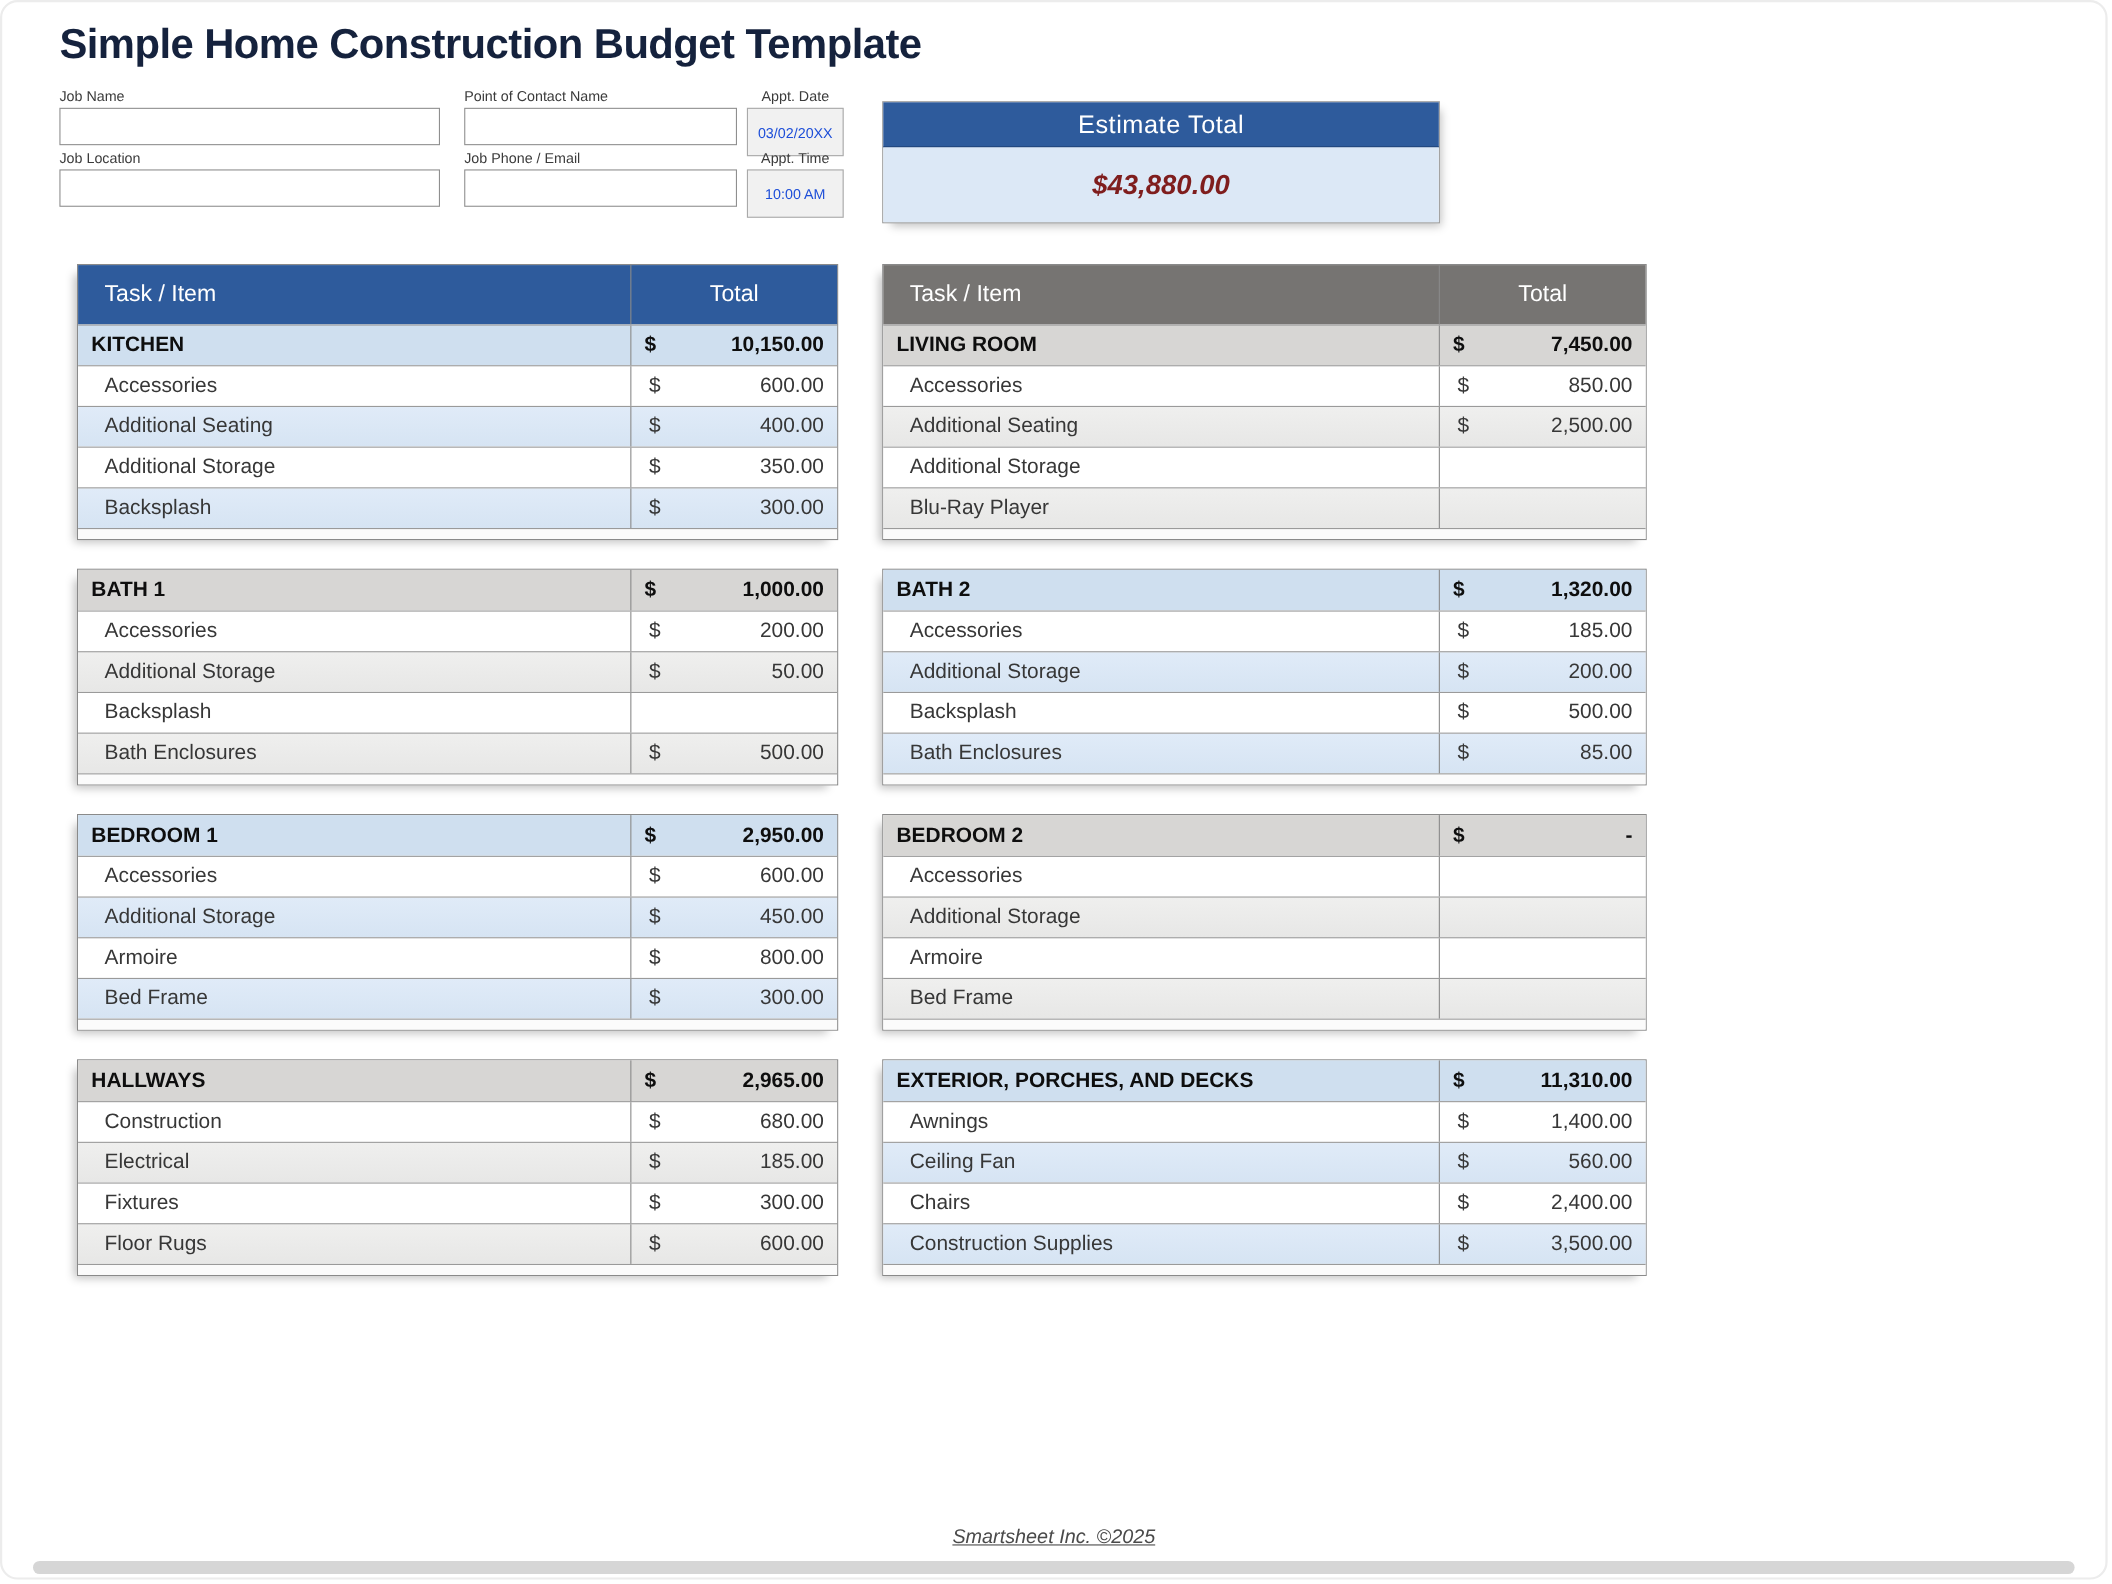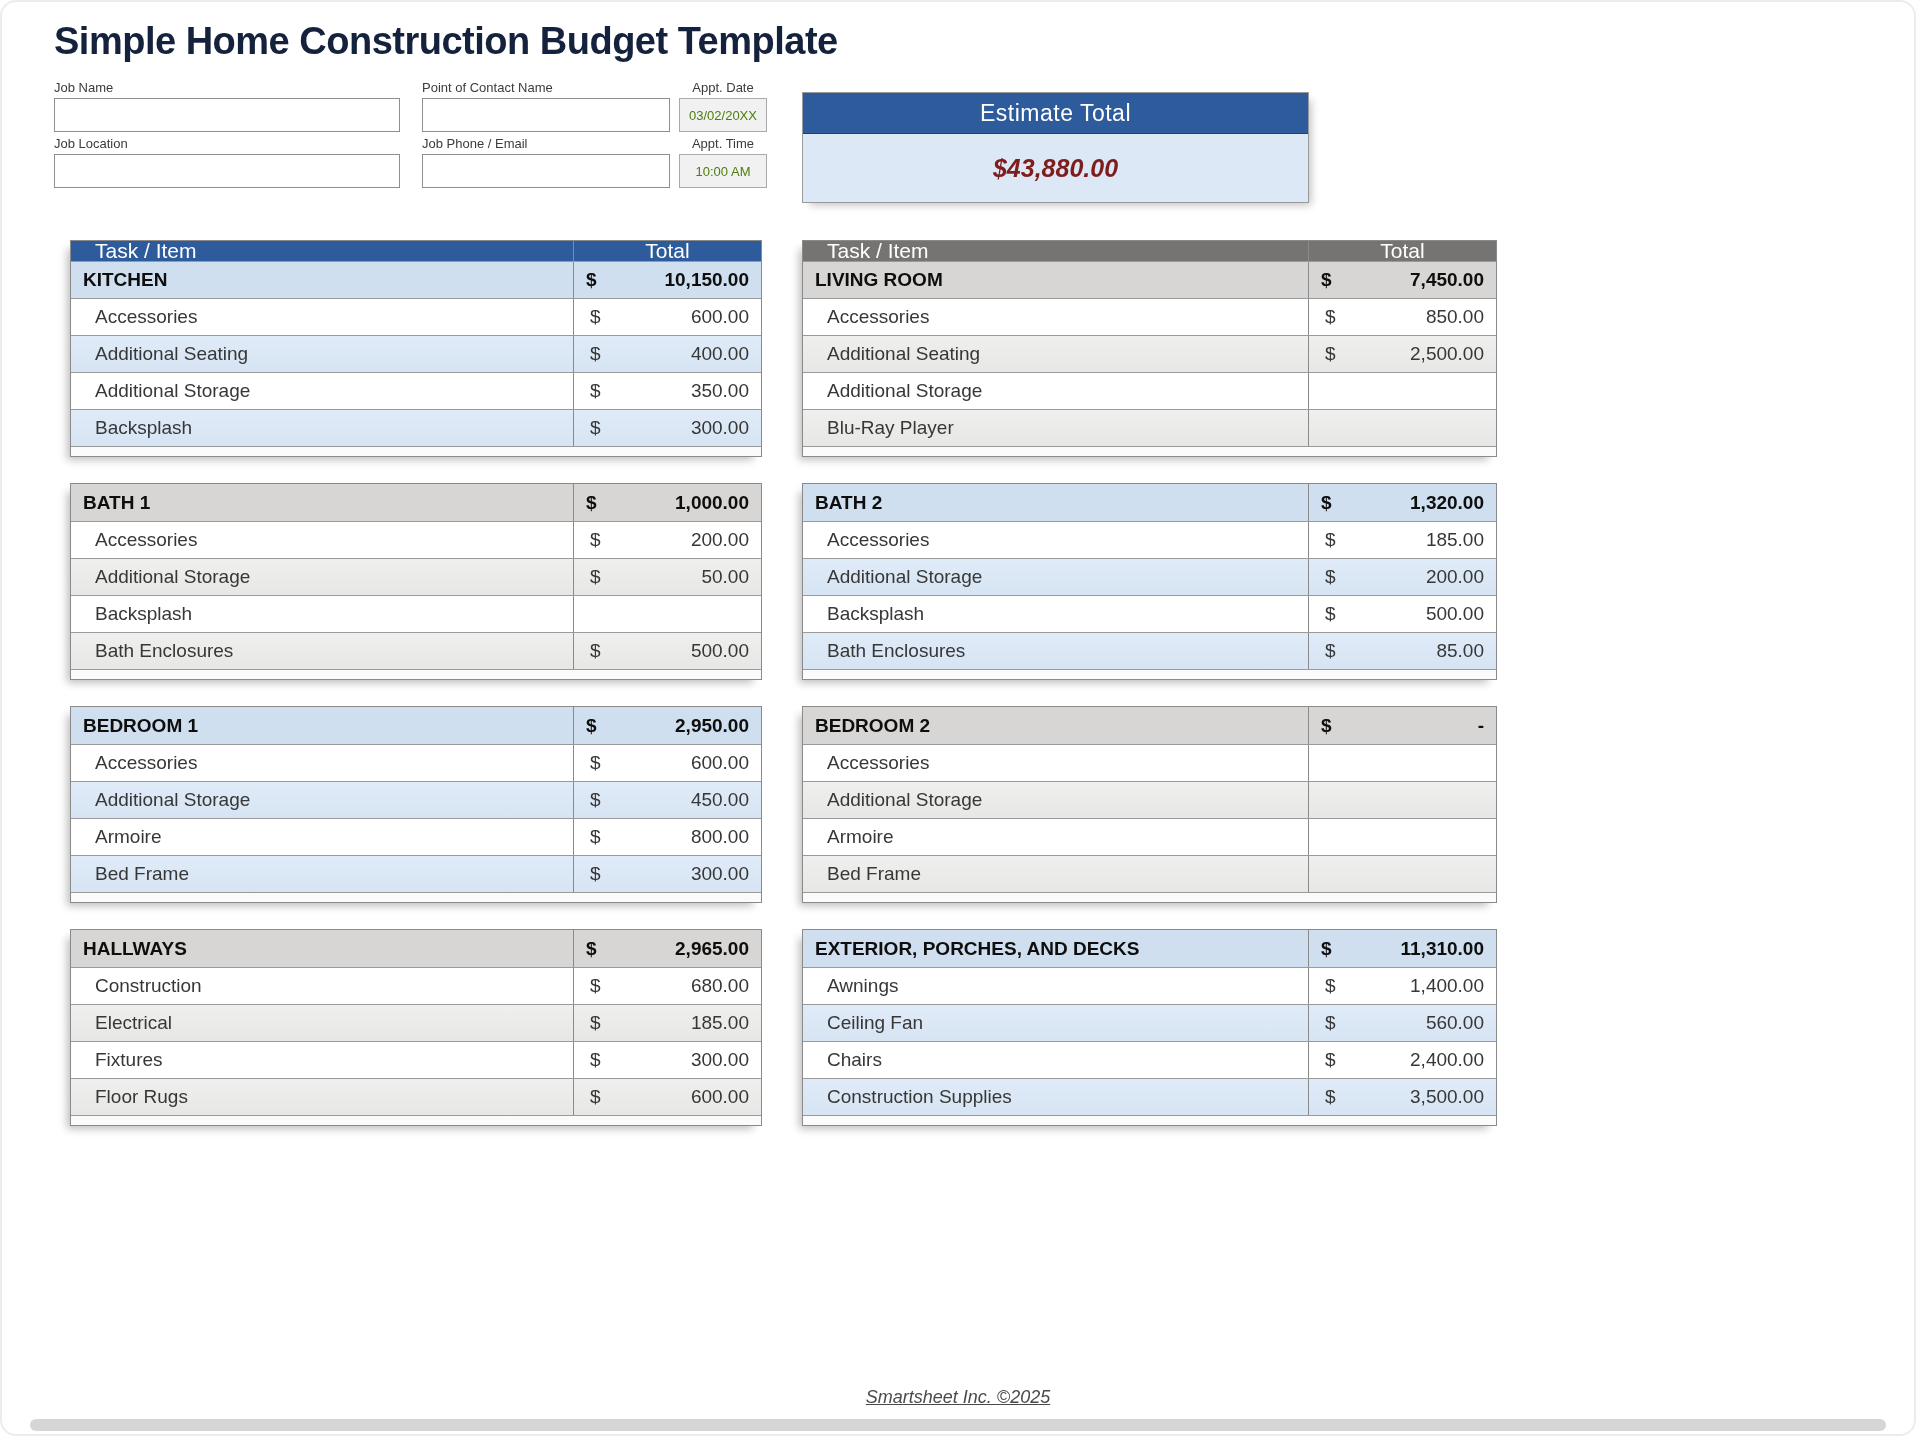--- a/index.html
+++ b/index.html
@@ -7,35 +7,35 @@
   .page{position:relative;width:1916px;height:1436px;background:#ffffff;border:2px solid #ececec;border-radius:16px;overflow:hidden;box-sizing:border-box;}
 
   
   .title{position:absolute;left:52px;top:18px;font-size:38px;font-weight:800;color:#15223d;letter-spacing:-0.5px;}
 
   
   .fgroup{position:absolute;}
   .fgroup .flabel{font-size:13px;color:#3b3b3b;margin-bottom:3px;}
   .fgroup input{width:100%;height:34px;border:1px solid #8f8f8f;background:#fff;box-sizing:border-box;font-size:15px;padding:0 8px;font-family:"Liberation Sans",sans-serif;}
   .fgroup.small .flabel{text-align:center;}
-  .appt-box{height:34px;border:1px solid #a9a9a9;background:#f1f1f1;display:flex;align-items:center;justify-content:center;font-size:13px;color:#4d7c0f;box-sizing:border-box;}
+  .appt-box{height:44px;border:1px solid #a9a9a9;background:#f1f1f1;display:flex;align-items:center;justify-content:center;font-size:13px;color:#1d4ed8;box-sizing:border-box;}
 
   
   .estimate{position:absolute;left:800px;top:90px;width:507px;border:1px solid #9a9a9a;box-shadow:5px 5px 8px -3px rgba(0,0,0,0.25);box-sizing:border-box;}
   .estimate-head{height:40px;background:#2e5b9c;border-bottom:1px solid #1f4175;color:#fff;font-size:23px;display:flex;align-items:center;justify-content:center;letter-spacing:0.5px;}
   .estimate-body{height:68px;background:#dce8f6;display:flex;align-items:center;justify-content:center;font-size:25px;font-weight:bold;color:#7f1d1d;font-style:italic;}
 
   
   .tables-grid{position:absolute;left:68px;top:238px;display:flex;gap:40px;}
   .tcol{display:flex;flex-direction:column;}
   .tcol.left{width:692px;}
   .tcol.right{width:695px;}
   .tblock{border:1px solid #8a8a8a;background:#fff;box-shadow:-6px 6px 8px -3px rgba(0,0,0,0.25);margin-bottom:26px;box-sizing:border-box;}
   .row{display:flex;height:37px;border-top:1px solid #9a9a9a;box-sizing:border-box;}
-  .row-head{height:20px;border-top:none;gap:30px;}
+  .row-head{height:54px;border-top:none;gap:30px;}
   .tblock > .row:first-child{border-top:none;}
   .cell{display:flex;align-items:center;box-sizing:border-box;}
   .cell.lbl{flex:1;padding-left:24px;font-size:19px;color:#373737;}
   .cell.money{width:188px;border-left:1px solid #8a8a8a;justify-content:space-between;padding:0 12px 0 16px;font-size:19px;color:#373737;}
   .row-head .cell.lbl{font-size:21px;color:#fff;}
   .cell.money.head{justify-content:center;padding:0;font-size:21px;color:#fff;}
   .row-cat .cell.lbl,.row-cat .cell.money{font-weight:bold;color:#0e0e0e;padding-left:12px;}
   .row-item{background:#ffffff;}
   .theme-blue .row-head{background:#2e5b9c;}
   .theme-gray .row-head{background:#767472;}

